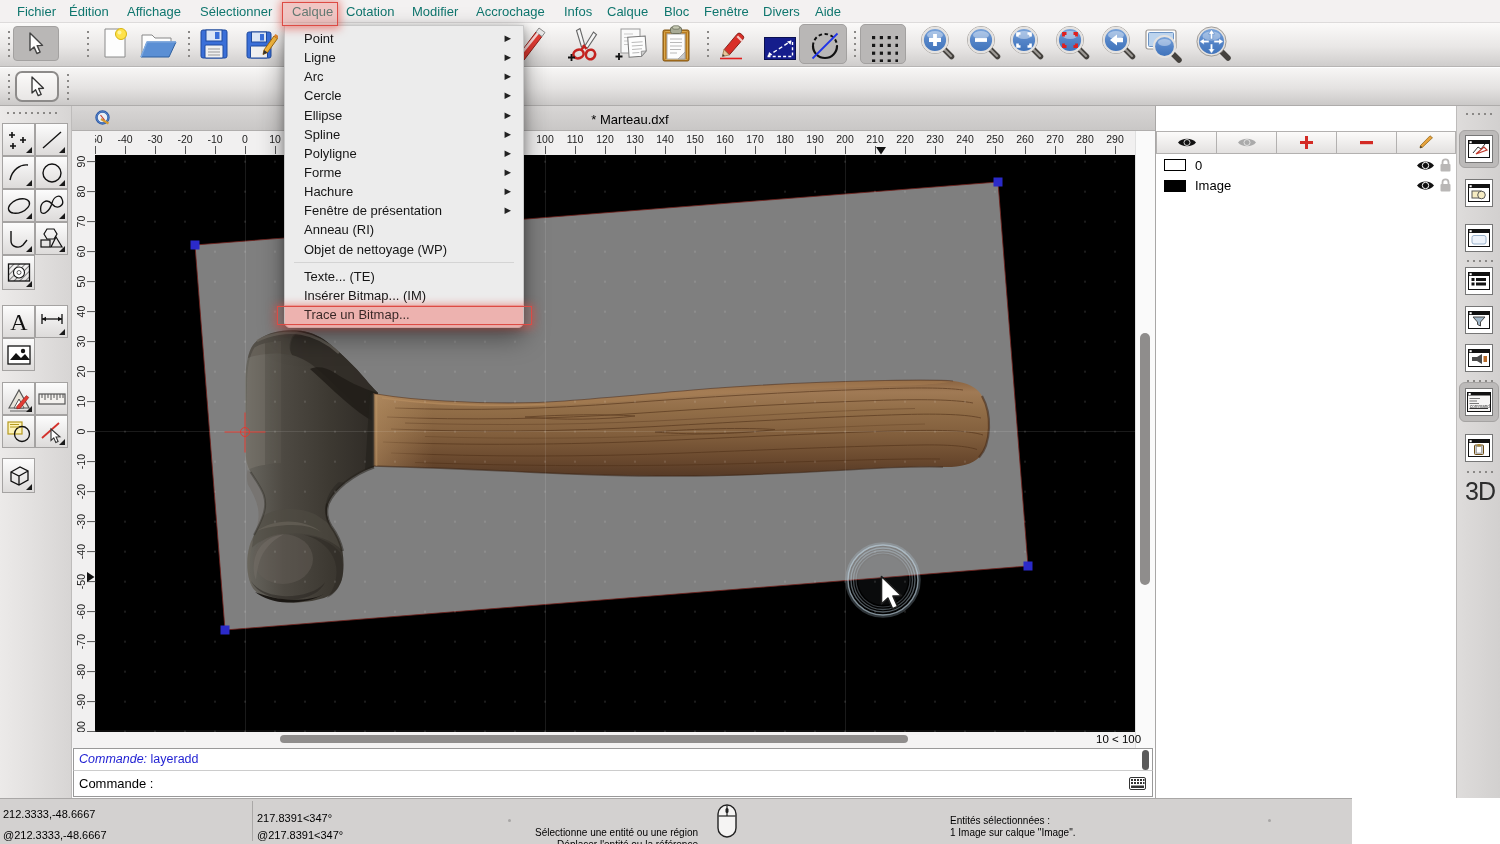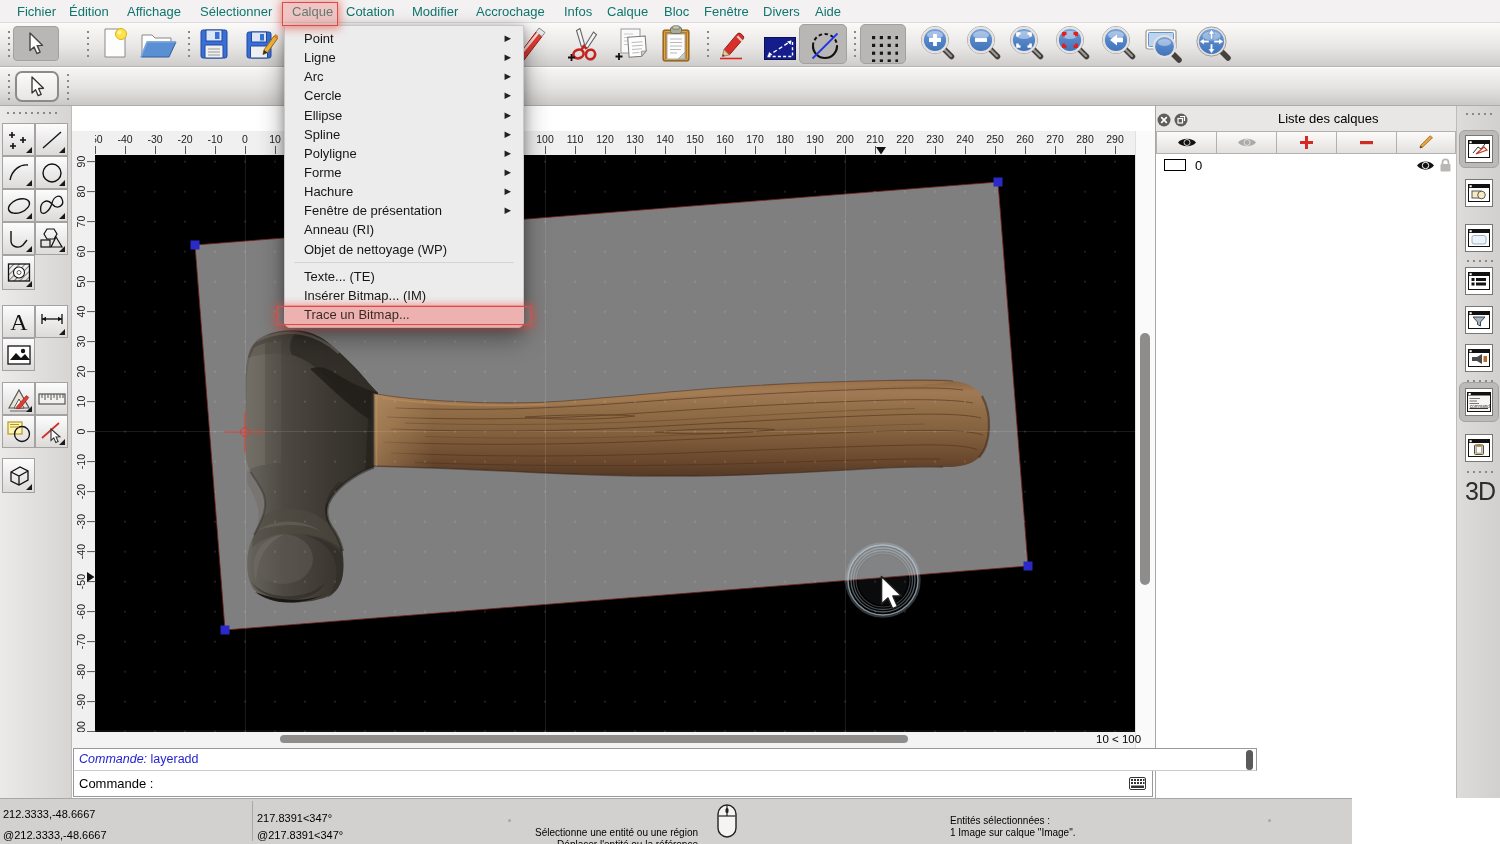--- a/index.html
+++ b/index.html
@@ -12,21 +12,21 @@
 #ldock{left:0;top:106px;width:72px;height:692px;background:linear-gradient(90deg,#eceae9,#d7d5d4);border-right:1px solid #bebcbb}
 #titlebar{left:72px;top:106px;width:1083px;height:25px;background:linear-gradient(#d8d6d5,#c9c7c6);border-bottom:1px solid #b0aead}
 #hruler{left:95px;top:131px;width:1040px;height:24px;background:#f1f0f0}
 #vruler{left:72px;top:155px;width:23px;height:577px;background:#f1f0f0}
 #rcorner{left:72px;top:131px;width:23px;height:24px;background:#f1f0f0}
 #canvas{left:95px;top:155px;width:1040px;height:577px;background:#000;overflow:hidden}
 #hscrollstrip{left:72px;top:732px;width:1063px;height:16px;background:#f4f3f3}
 #vscrollstrip{left:1135px;top:131px;width:20px;height:617px;background:#fafafa;border-left:1px solid #e0e0e0}
 #rpanel{left:1155px;top:106px;width:301px;height:692px;background:#fff;border-left:1px solid #a9a7a6}
 #rdock{left:1456px;top:106px;width:44px;height:692px;background:linear-gradient(90deg,#dedcdb,#d2d0cf);border-left:1px solid #bebcbb}
-#cmdhist{left:73px;top:748px;width:1184px;height:23px;background:#fff;border:1px solid #999;border-bottom:1px solid #ccc}
+#cmdhist{left:73px;top:748px;width:1080px;height:23px;background:#fff;border:1px solid #999;border-bottom:1px solid #ccc}
 #cmdin{left:73px;top:771px;width:1080px;height:26px;background:#fff;border:1px solid #999;border-top:none}
 #statusbar{left:0;top:798px;width:1352px;height:46px;background:#d3d1d0;border-top:1px solid #a9a7a6;z-index:5}
 .dots-v{width:4px;background-image:radial-gradient(circle,#8a8886 1px,transparent 1.2px);background-size:4px 6px;background-position:center top}
 .dots-h{height:4px;background-image:radial-gradient(circle,#8a8886 1px,transparent 1.2px);background-size:6px 4px}
 .tbtn{position:absolute;display:flex;align-items:center;justify-content:center}
 .pressed{background:#b9b7b6;border-radius:4px;border:1px solid #a3a1a0}
 .ltool{position:absolute;width:33px;height:33px;background:linear-gradient(#fcfcfc,#dddbda);border:1px solid #a5a3a2;display:flex;align-items:center;justify-content:center}
 .corner:after{content:"";position:absolute;right:2px;bottom:2px;border-left:6px solid transparent;border-bottom:6px solid #1a1a1a}
 #dmenu{left:284px;top:25px;width:240px;background:#ececec;border:1px solid #c9c9c9;border-radius:0 0 6px 6px;box-shadow:0 10px 26px rgba(0,0,0,.4),0 2px 8px rgba(0,0,0,.25);z-index:40;padding:3px 0}
 .mitem{position:relative;height:19.15px;line-height:19.15px;font-size:13px;color:#161616;padding-left:19px}
@@ -410,20 +410,29 @@
         <svg width="26" height="24" viewBox="0 0 26 24">
           <line x1="3" y1="18" x2="20" y2="3" stroke="#d3312b" stroke-width="1.8"></line>
           <path d="M12,9 l0,11.5 l2.8,-2.6 l2,4.6 l2.3,-1 l-2,-4.5 l3.8,-0.2 Z" fill="#fff" stroke="#333" stroke-width="1.1"></path>
         </svg>
       </div>
 <div class="ltool corner" style="left:2px;top:352px;height:35px">
         <svg width="26" height="26" viewBox="0 0 26 26">
           <path d="M5,9 L14,4 L22,8 L22,17 L13,22 L5,18 Z M5,9 L13,13 L22,8 M13,13 L13,22" fill="none" stroke="#111" stroke-width="1.3"></path>
         </svg>
       </div>
+</div>
+<div class="abs" id="titlebar">
+<svg style="position:absolute;left:23px;top:4px" width="16" height="16" viewBox="0 0 16 16">
+        <circle cx="7.5" cy="7.5" r="6" fill="#e8eef5" stroke="#2a57a8" stroke-width="2.4"></circle>
+        <circle cx="7.5" cy="7.5" r="5.8" fill="none" stroke="#5b8ac9" stroke-width="1"></circle>
+        <line x1="6" y1="9" x2="13.5" y2="13.5" stroke="#d79b30" stroke-width="2.2"></line>
+        <line x1="5.5" y1="5" x2="9.5" y2="10" stroke="#c43c34" stroke-width="1.2"></line>
+      </svg>
+<div style="position:absolute;left:458px;top:5.5px;width:200px;text-align:center;font-size:13px;color:#000">* Marteau.dxf</div>
 </div>
 <div class="abs" id="rcorner"></div>
 <div class="abs" id="hruler"><svg width="1040" height="24" viewBox="0 0 1040 24">
         <line x1="0.5" y1="15" x2="0.5" y2="23" stroke="#555" stroke-width="1"></line>
         <text x="0" y="12" font-size="10.5" fill="#222" text-anchor="middle" font-family="Liberation Sans">-50</text>
         <line x1="30.5" y1="15" x2="30.5" y2="23" stroke="#555" stroke-width="1"></line>
         <text x="30" y="12" font-size="10.5" fill="#222" text-anchor="middle" font-family="Liberation Sans">-40</text>
         <line x1="60.5" y1="15" x2="60.5" y2="23" stroke="#555" stroke-width="1"></line>
         <text x="60" y="12" font-size="10.5" fill="#222" text-anchor="middle" font-family="Liberation Sans">-30</text>
         <line x1="90.5" y1="15" x2="90.5" y2="23" stroke="#555" stroke-width="1"></line>
@@ -647,30 +656,20 @@
 </svg>
 </div>
 <div class="abs" id="hscrollstrip">
       <div style="position:absolute;left:208px;top:2.5px;width:628px;height:8.5px;background:#8f8d8c;border-radius:4.5px"></div>
     </div>
 <div class="abs" id="vscrollstrip">
       <div style="position:absolute;left:4px;top:202px;width:10px;height:252px;background:#8f8d8c;border-radius:5px"></div>
     </div>
 <div class="abs" style="left:1096px;top:733px;width:58px;height:15px;font-size:11.5px;color:#000;text-align:left;z-index:6">10 &lt; 100</div>
 <div class="abs" id="rpanel">
- <div style="position:absolute;left:0;top:0;width:300px;height:25px;background:#e9e7e6">
-  <svg style="position:absolute;left:1px;top:7px" width="40" height="14" viewBox="0 0 40 14">
-   <circle cx="7" cy="7" r="6.5" fill="#5f5d5c"></circle>
-          <path d="M4.2,4.2 L9.8,9.8 M9.8,4.2 L4.2,9.8" stroke="#fff" stroke-width="1.7"></path>
-   <circle cx="24" cy="7" r="6.5" fill="#5f5d5c"></circle>
-          <rect x="21" y="5.5" width="4.5" height="4.5" fill="none" stroke="#fff" stroke-width="1.2"></rect>
-          <path d="M23,3.5 h4.5 v4.5" fill="none" stroke="#fff" stroke-width="1.2"></path>
-  </svg>
-  <div style="position:absolute;left:122px;top:5px;font-size:13px;color:#000">Liste des calques</div>
- </div>
  <div class="eyeb" style="left:0px;top:25px;width:61px">
         <svg width="20" height="13" viewBox="0 0 20 13">
           <path d="M1,6.5 C5,1.5 15,1.5 19,6.5 C15,11.5 5,11.5 1,6.5 Z" fill="#111"></path>
           <circle cx="10" cy="6.5" r="3" fill="#111" stroke="#fff" stroke-width="0.8"></circle>
         </svg>
       </div>
  <div class="eyeb" style="left:60px;top:25px;width:61px">
         <svg width="20" height="13" viewBox="0 0 20 13">
           <path d="M1,6.5 C5,1.5 15,1.5 19,6.5 C15,11.5 5,11.5 1,6.5 Z" fill="#aaa"></path>
           <circle cx="10" cy="6.5" r="3" fill="#aaa" stroke="#eee" stroke-width="0.8"></circle>
@@ -686,20 +685,30 @@
           <rect x="1" y="6" width="13" height="3.2" fill="#d32a24"></rect>
         </svg>
       </div>
  <div class="eyeb" style="left:240px;top:25px;width:60px">
         <svg width="17" height="15" viewBox="0 0 17 15">
           <path d="M2,13 L4.5,12.2 L14.5,2.8 L12,0.8 L2.5,10.5 Z" fill="#e8a33d" stroke="#8a6010" stroke-width="0.7"></path>
           <path d="M2,13 l0.6,-2.3 l1.8,1.6 Z" fill="#333"></path>
         </svg>
       </div>
  <div class="lrow" style="top:49px"><span class="sw" style="background:#fff"></span>0
+   <svg style="position:absolute;left:260px" width="19" height="13" viewBox="0 0 19 13">
+          <path d="M1,6.5 C5,1 14,1 18,6.5 C14,12 5,12 1,6.5 Z" fill="#111"></path>
+          <circle cx="9.5" cy="6.5" r="3.2" fill="#111" stroke="#fff" stroke-width="1"></circle>
+        </svg>
+   <svg style="position:absolute;left:283px" width="13" height="15" viewBox="0 0 13 15">
+          <path d="M3.5,6 V4.5 a3,3.2 0 0 1 6,0 V6" fill="none" stroke="#b9b7b6" stroke-width="1.8"></path>
+          <rect x="1.5" y="6" width="10" height="7.5" rx="1" fill="#b9b7b6"></rect>
+        </svg>
+ </div>
+ <div class="lrow" style="top:69.5px"><span class="sw" style="background:#000"></span>Image
    <svg style="position:absolute;left:260px" width="19" height="13" viewBox="0 0 19 13">
           <path d="M1,6.5 C5,1 14,1 18,6.5 C14,12 5,12 1,6.5 Z" fill="#111"></path>
           <circle cx="9.5" cy="6.5" r="3.2" fill="#111" stroke="#fff" stroke-width="1"></circle>
         </svg>
    <svg style="position:absolute;left:283px" width="13" height="15" viewBox="0 0 13 15">
           <path d="M3.5,6 V4.5 a3,3.2 0 0 1 6,0 V6" fill="none" stroke="#b9b7b6" stroke-width="1.8"></path>
           <rect x="1.5" y="6" width="10" height="7.5" rx="1" fill="#b9b7b6"></rect>
         </svg>
  </div>
 </div>

